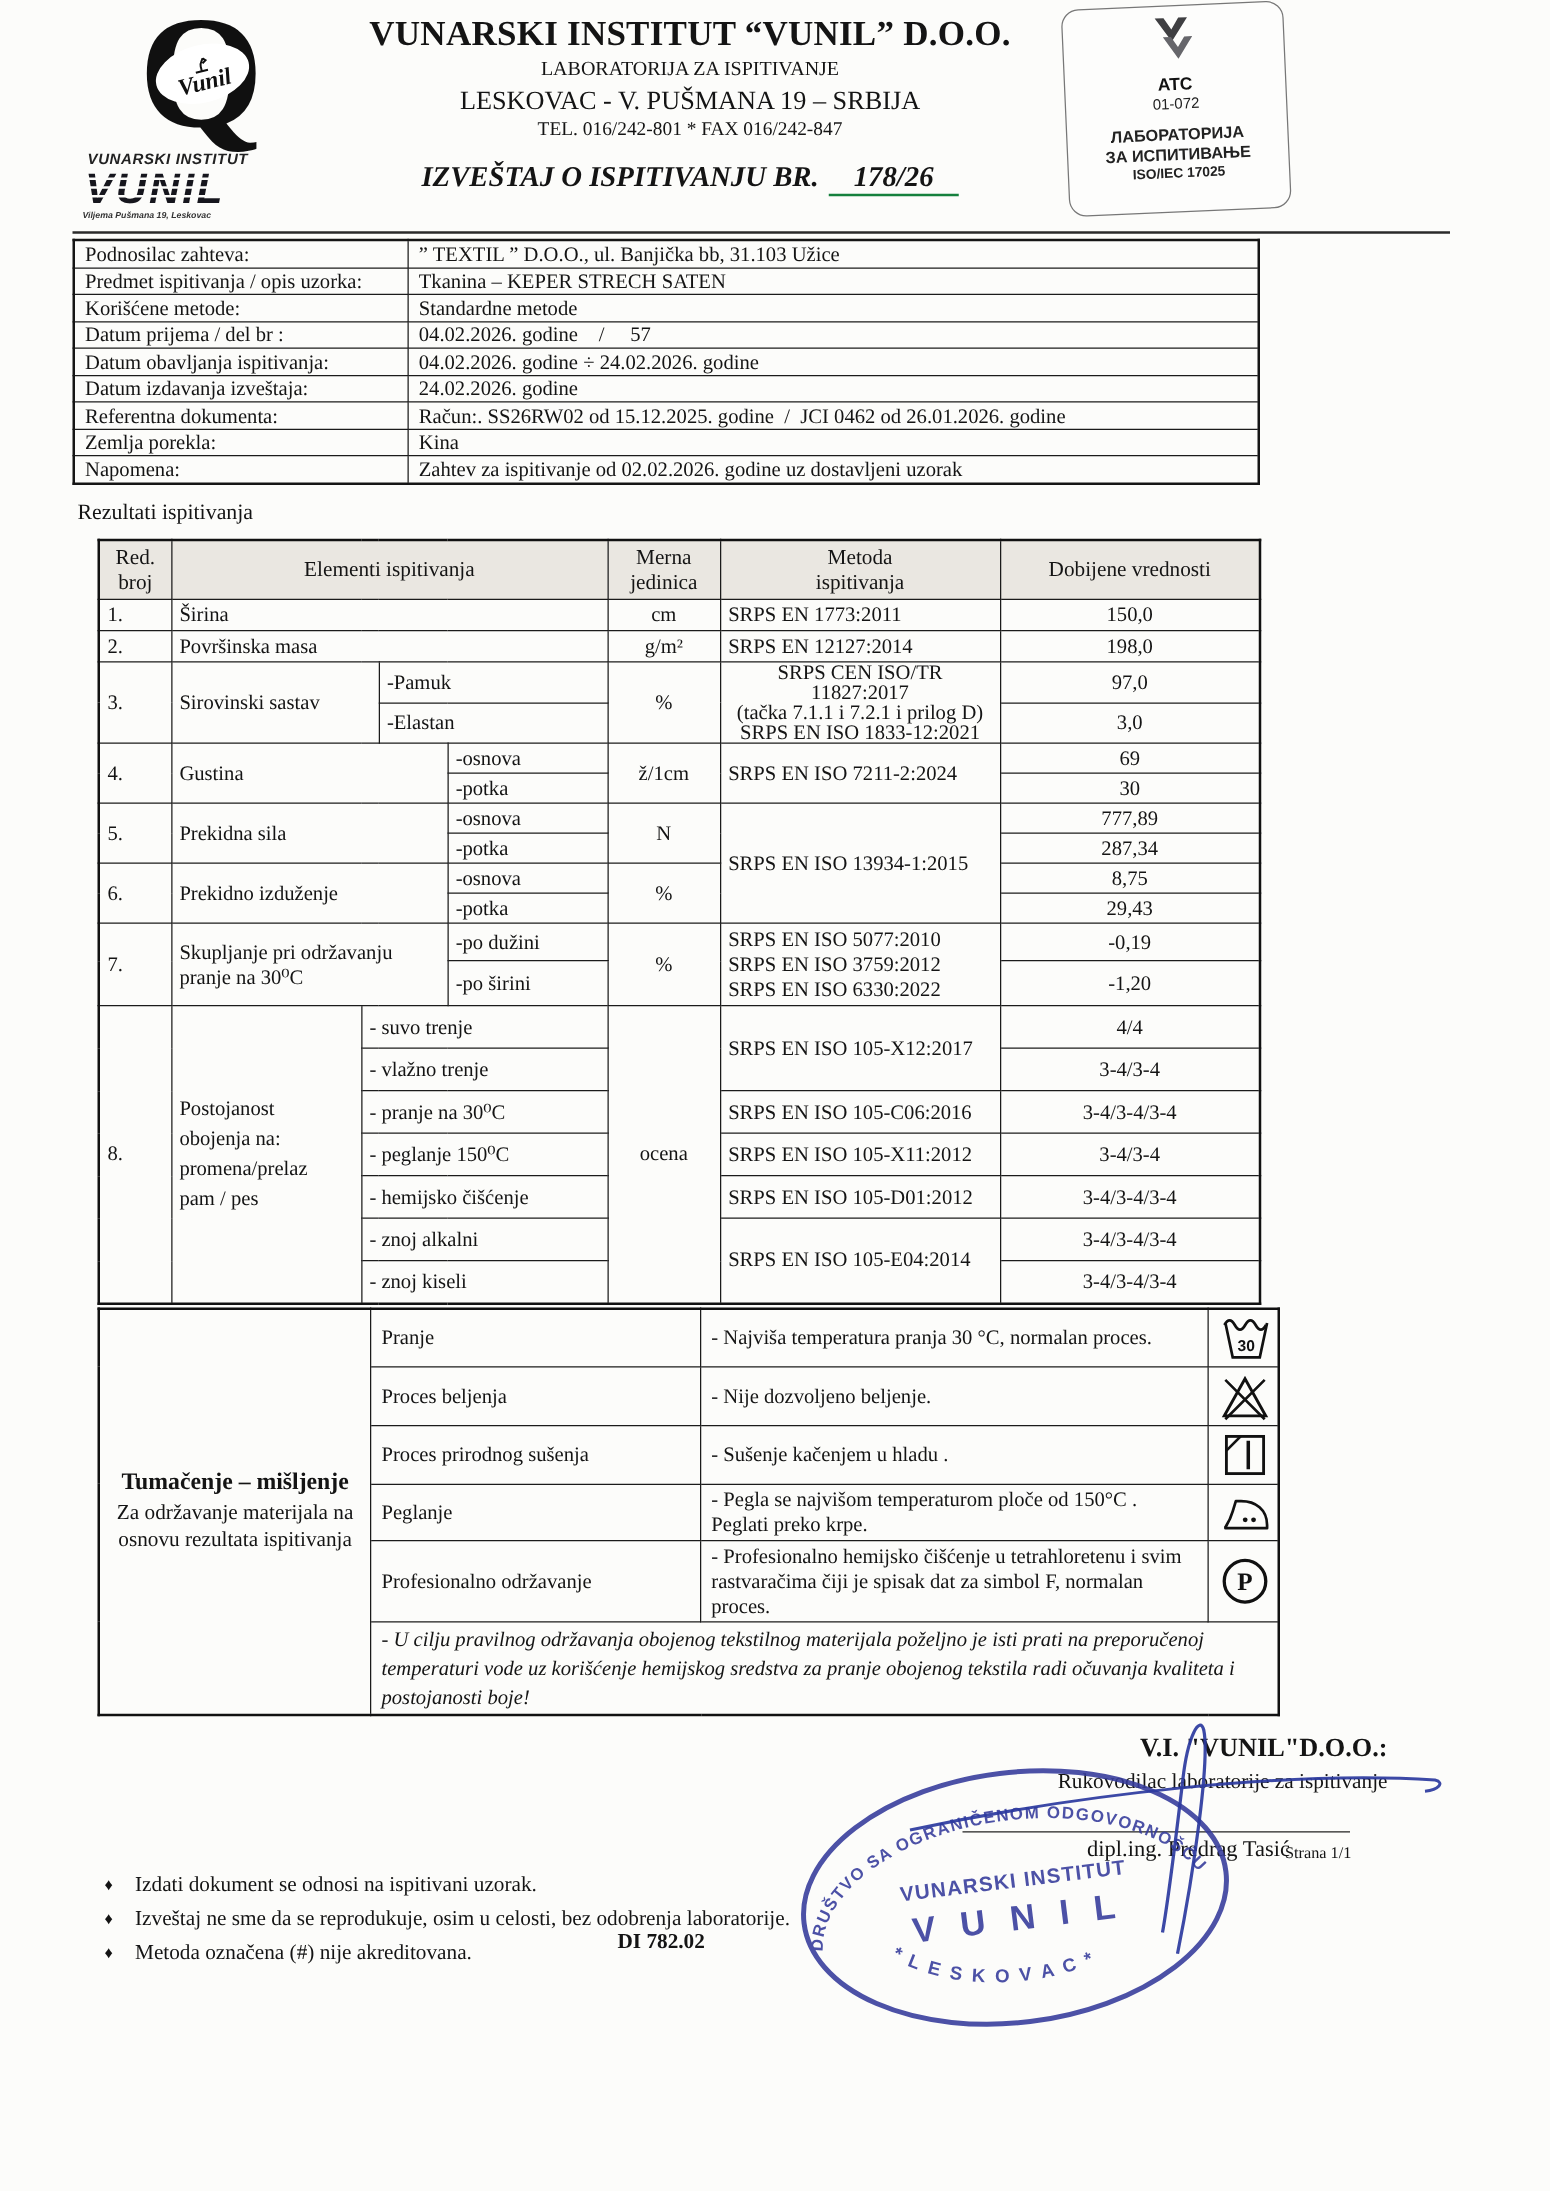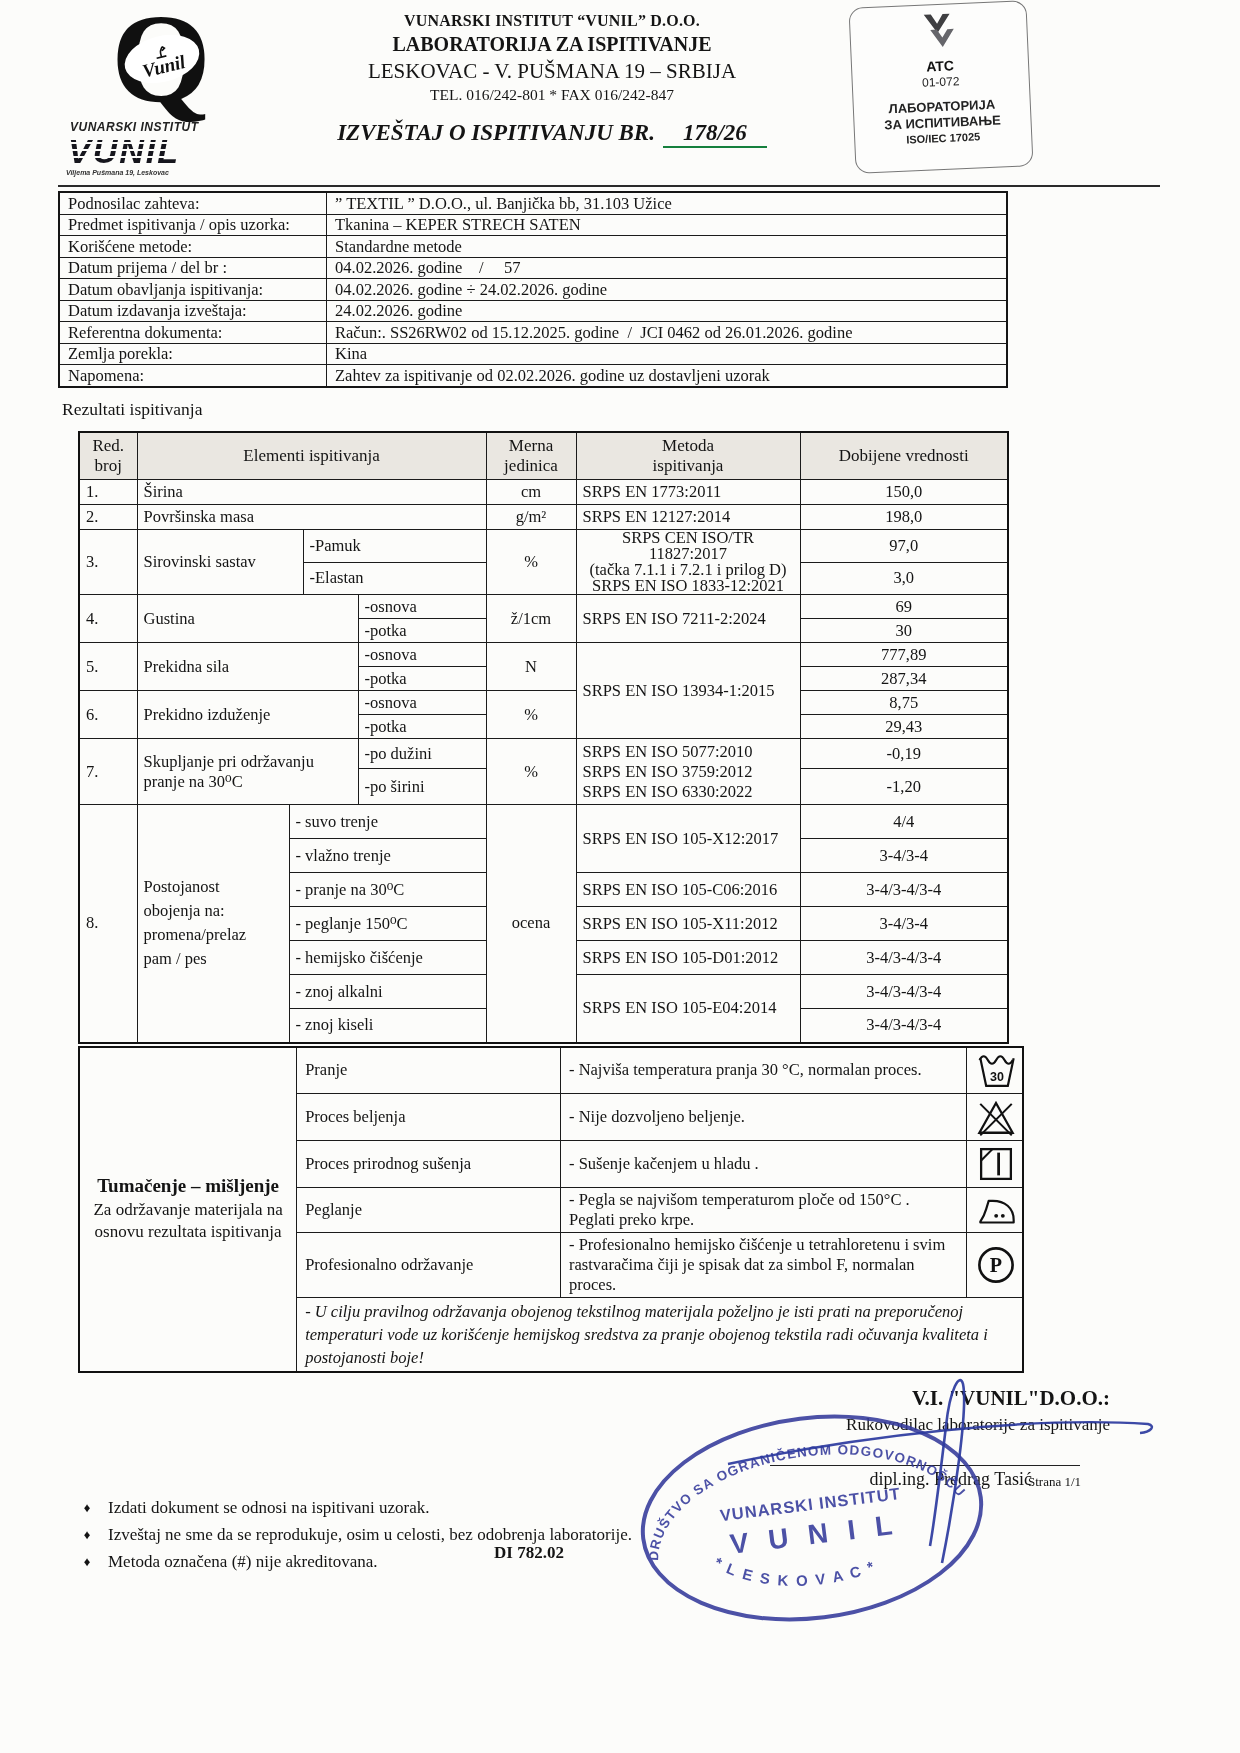--- a/index.html
+++ b/index.html
@@ -17,22 +17,22 @@
   .q-oval .vunil-txt{font-style:italic;font-weight:bold;font-size:19px;color:#101010;line-height:15px;}
   .q-oval svg{display:block;}
   .logo-inst{font-family:"Liberation Sans",sans-serif;font-style:italic;font-weight:bold;font-size:12px;
              letter-spacing:.5px;color:#222;margin-top:2px;text-align:left;padding-left:14px;}
   .logo-brand{position:relative;font-family:"Liberation Sans",sans-serif;font-style:italic;font-weight:bold;
               font-size:34px;line-height:34px;letter-spacing:2px;color:#16161d;text-align:left;padding-left:12px;width:150px;}
   .logo-brand .stripe{position:absolute;left:0;width:100%;height:2px;background:#fcfcfa;}
   .logo-addr{font-family:"Liberation Sans",sans-serif;font-style:italic;font-weight:bold;font-size:7px;color:#333;
              text-align:left;padding-left:10px;margin-top:1px;}
   .header-center{position:absolute;left:252px;top:12px;width:600px;text-align:center;}
-  .org-name{font-weight:bold;font-size:16px;letter-spacing:.2px;}
-  .lab-line{font-weight:bold;font-size:20px;margin-top:3px;}
+  .org-name{font-weight:bold;font-size:28px;letter-spacing:.2px;}
+  .lab-line{font-weight:normal;font-size:16px;margin-top:3px;}
   .addr-line{font-size:21px;margin-top:3px;font-family:Liberation Serif, serif;}
   .tel-line{font-size:15.5px;margin-top:2px;}
   .title-line{margin-top:16px;font-size:23px;font-weight:bold;font-style:italic;}
   .title-num{display:inline-block;border-bottom:2px solid #15803d;padding:0 20px;margin-left:8px;font-style:italic;}
   .badge{position:absolute;left:852px;top:4px;width:178px;height:166px;border:1.5px solid #777;border-radius:14px;
          transform:rotate(-2.5deg);text-align:center;background:#fdfdfc;padding-top:8px;box-sizing:border-box;}
   .badge-code{font-family:"Liberation Sans",sans-serif;font-weight:bold;font-size:14px;color:#111;margin-top:1px;}
   .badge-num{font-family:"Liberation Sans",sans-serif;font-size:12px;color:#222;margin-top:1px;}
   .badge-sep{height:10px;}
   .badge-l1,.badge-l2{font-family:"Liberation Sans",sans-serif;font-weight:bold;font-size:13px;color:#222;line-height:16px;}

